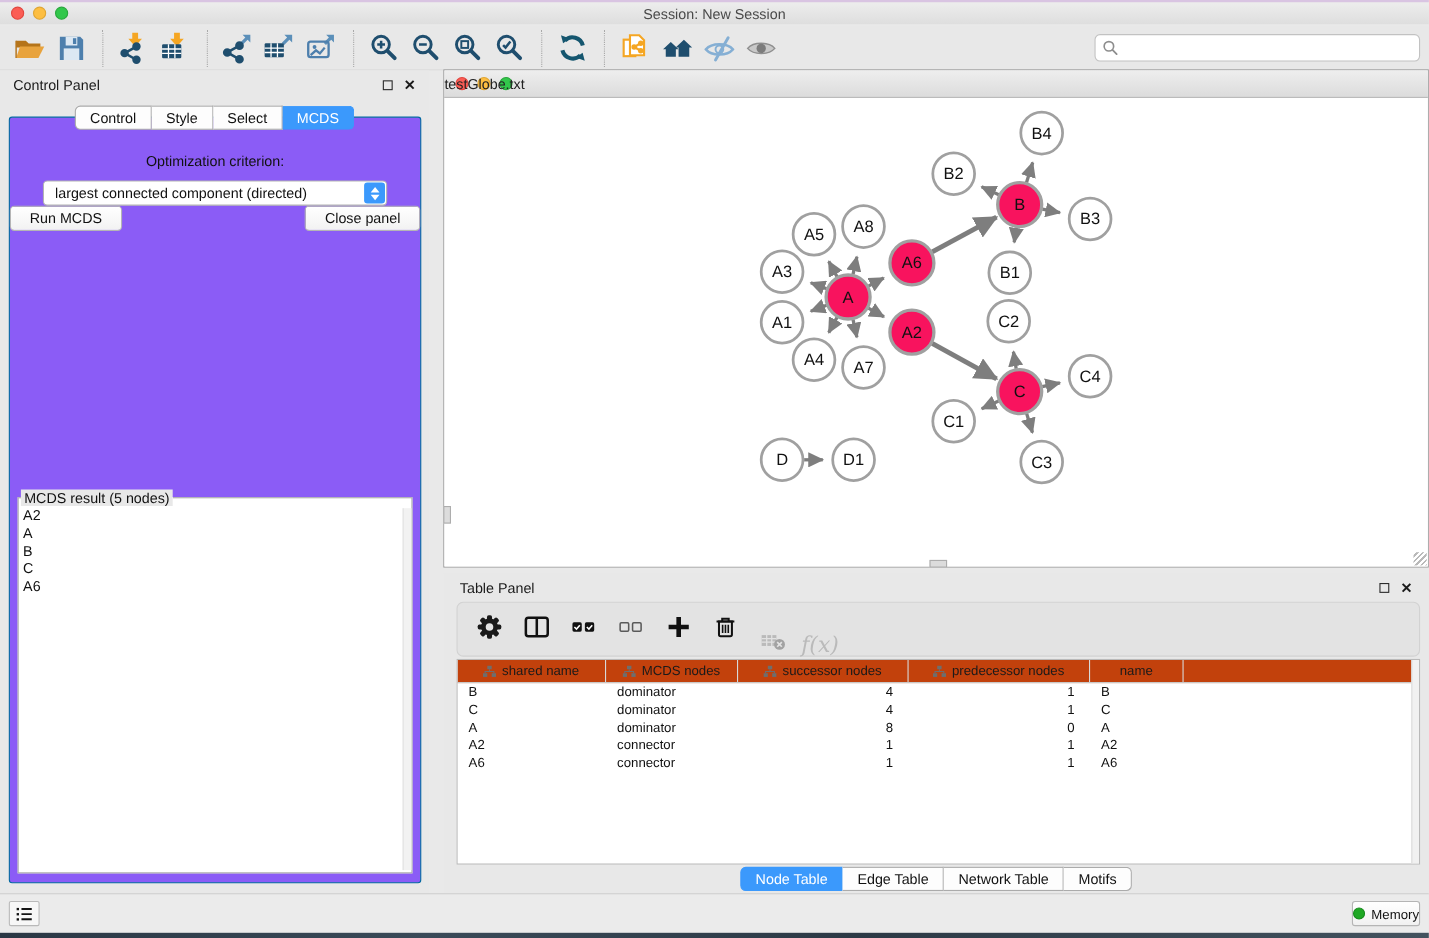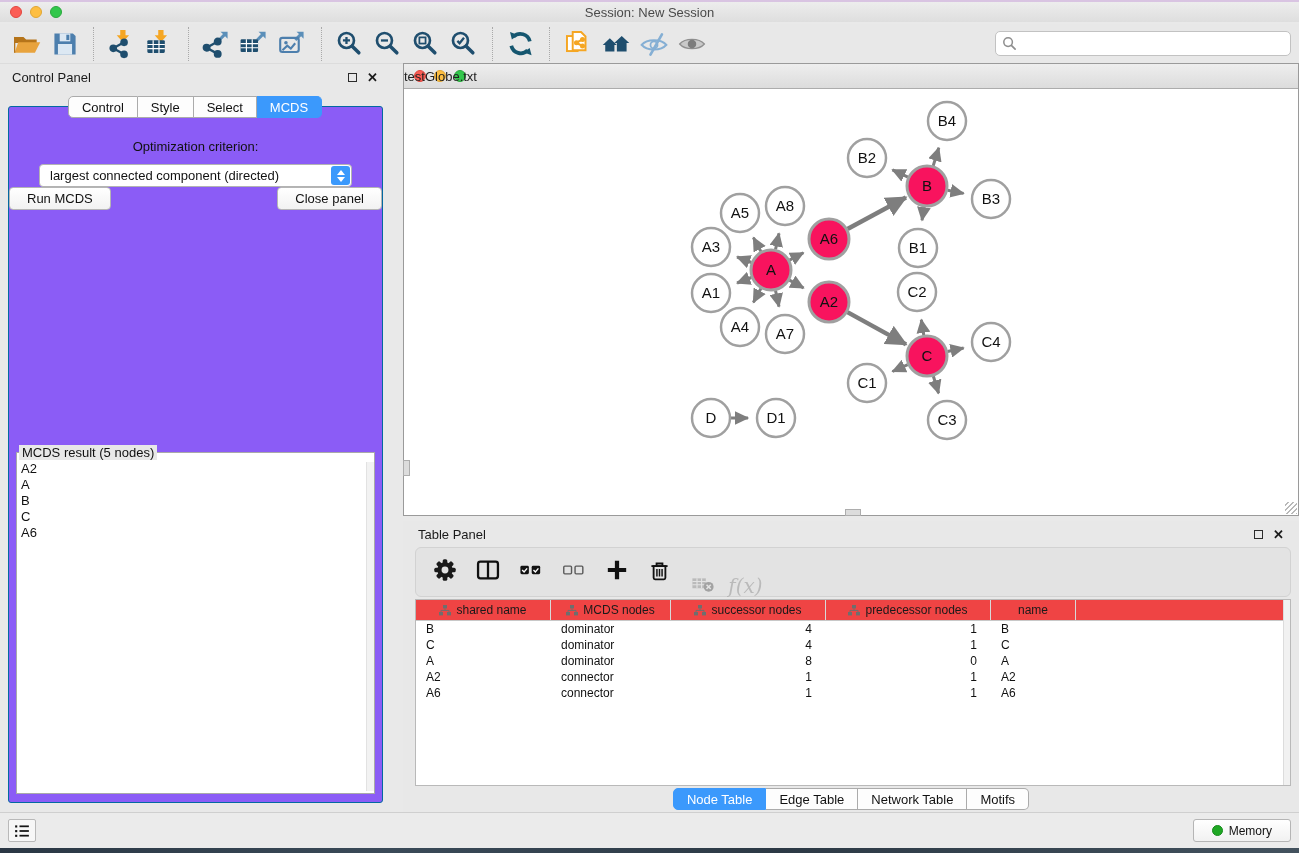--- a/index.html
+++ b/index.html
@@ -77,36 +77,36 @@
 
   
   .table-panel { position:absolute; left:403px; top:521px; width:896px; height:291px; background:#E8E8E8; }
   .tp-toolbar { position:absolute; left:12px; right:8px; top:26px; height:50px; background:#E3E3E3;
     border:1px solid #D2D2D2; border-radius:6px; display:flex; align-items:center; padding-left:10px; gap:6px;}
   .tpbtn { width:37px; height:36px; display:flex; align-items:center; justify-content:center; }
   .tpbtn.disabled { opacity:.55;margin-top:27px; }
   .fx-label { font-family:"DejaVu Serif", serif; font-style:italic; font-size:20px; color:#9A9A9A; }
   .node-table { position:absolute; left:12px; right:8px; top:78px; height:187px; background:#fff;
     border:1px solid #B9B9B9; overflow:hidden; }
-  .thead { display:flex; height:21px; background:#ef4444; border-bottom:1px solid #C8C8C8; }
+  .thead { display:flex; height:21px; background:#c2410c; border-bottom:1px solid #C8C8C8; }
   .th { display:flex; align-items:center; justify-content:center; gap:5px; font-size:12px; color:#1a1a1a;
     border-right:1px solid #D8D8D8; height:100%; }
   .trow { display:flex; height:16px; align-items:center; }
   .td { font-size:12px; color:#111; white-space:nowrap; overflow:hidden; }
   .table-scroll { position:absolute; top:0; right:0; bottom:0; width:7px; background:#F1F1F1; border-left:1px solid #DCDCDC; }
   .bottom-tabs { position:absolute; left:0; right:0; top:267px; display:flex; justify-content:center; }
 
   
   .status-bar { position:absolute; left:0; top:812px; right:0; height:36px; background:#EBEBEB;
     border-top:1px solid #CFCFCF; display:flex; align-items:center; padding:0 8px; }
   .list-btn { width:28px; height:23px; background:#F7F7F7; border:1px solid #B9B9B9; border-radius:2px;
     display:flex; align-items:center; justify-content:center; }
   .memory-btn { margin-left:auto; height:23px; background:linear-gradient(#FFFFFF,#F1F1F1);
     border:1px solid #B5B5B5; border-radius:3px; display:flex; align-items:center; gap:6px;
-    padding:0 18px; font-size:12px; color:#111; }
+    padding:0 0; font-size:12px; color:#111; }
   .mem-dot { width:11px; height:11px; border-radius:50%; background:#1FA824; border:1px solid #168A1C;}
   .desktop-strip { position:absolute; left:0; bottom:0; right:0; height:5px;
     background:linear-gradient(90deg,#2A3744,#3A4A58 30%,#2C3945 60%,#43525E); }
 </style>
 </head>
 <body>
 
 <div class="app">
 
   <div class="titlebar">

